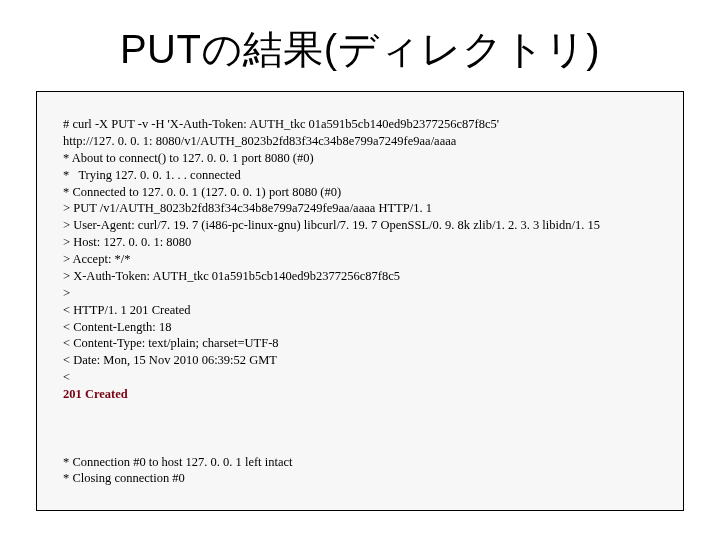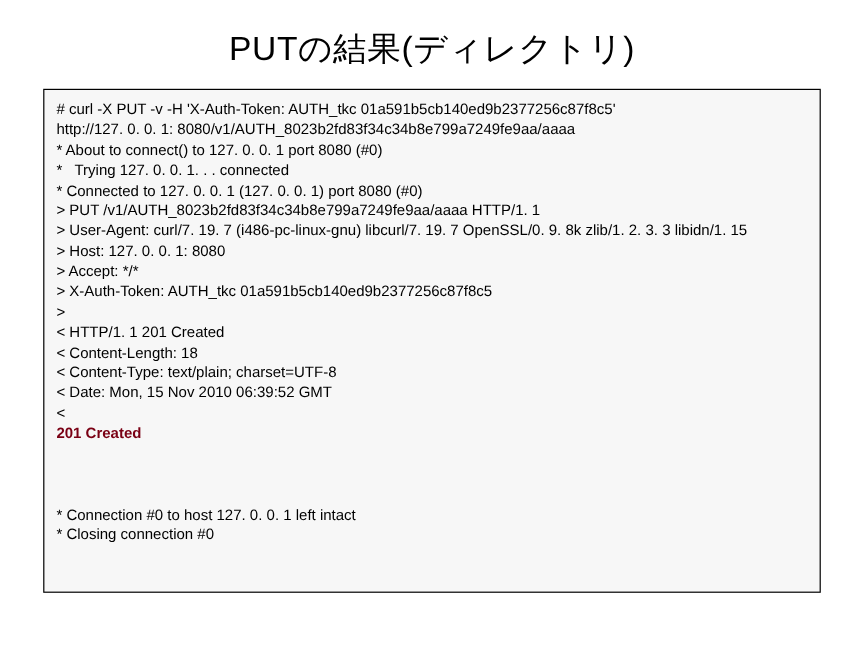--- a/index.html
+++ b/index.html
@@ -11,40 +11,40 @@
     font-family: Arial, "Helvetica Neue", Helvetica, sans-serif;
     overflow: hidden;
   }
   .slide {
     position: relative;
     width: 720px;
     height: 540px;
     box-sizing: border-box;
   }
   .title {
-    font-size: 28px;
+    font-size: 40px;
     font-weight: 400;
     text-align: center;
     margin: 0;
     padding-top: 22px;
     padding-bottom: 10px;
     letter-spacing: 0.5px;
     color: #000;
   }
   .code-box {
     margin: 4px 36px 0 36px;
     border: 1px solid #000;
     background: #f7f7f7;
     padding: 8px 10px 8px 10px;
     height: 420px;
     box-sizing: border-box;
   }
   .code-box pre {
-    margin: 0;
-    font-family: Liberation Sans, sans-serif;
+    margin: 16px;
+    font-family: Liberation Serif, serif;
     font-size: 12.5px;
     line-height: 1.35;
     white-space: pre-wrap;
     word-break: break-all;
     color: #000;
   }
   .bold {
     color: #7a0014;
     font-weight: bold;
   }

